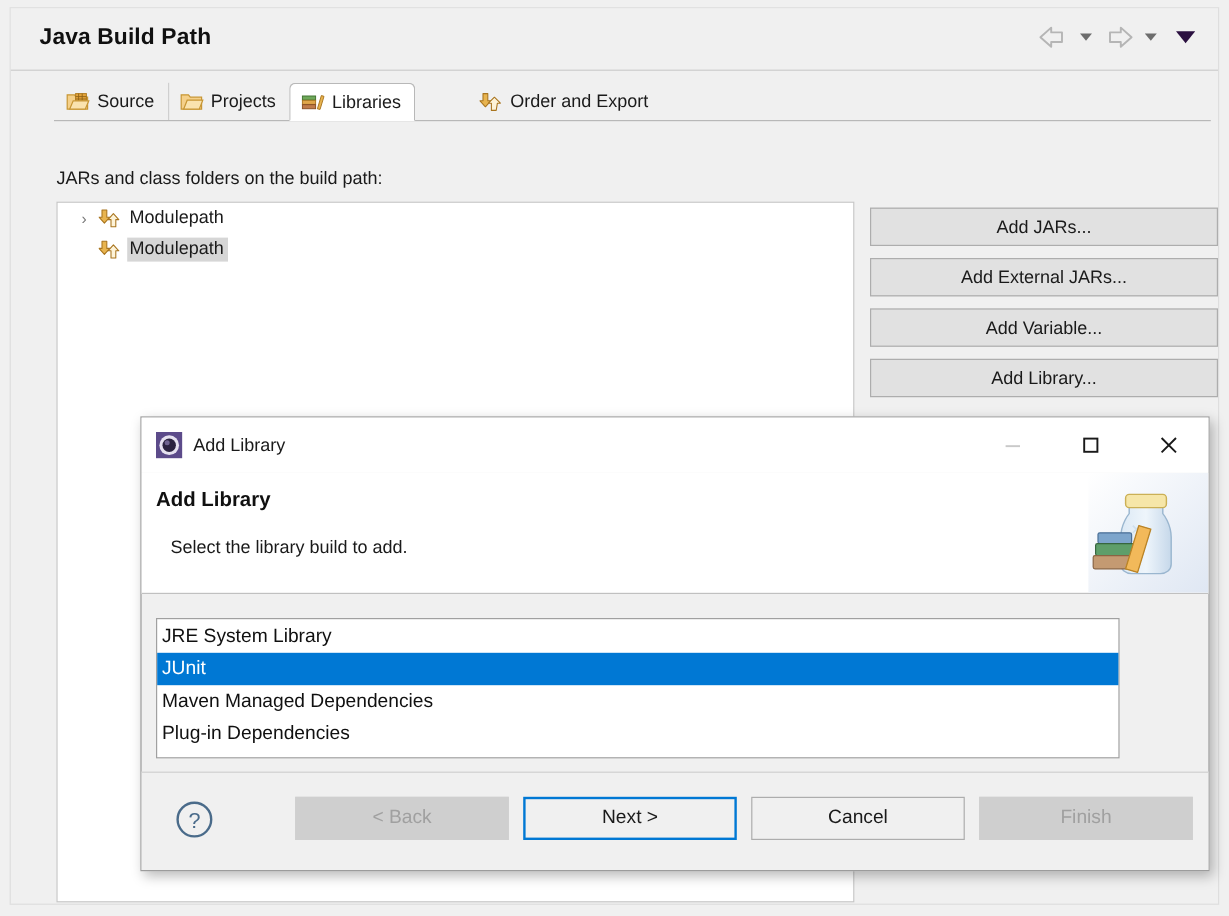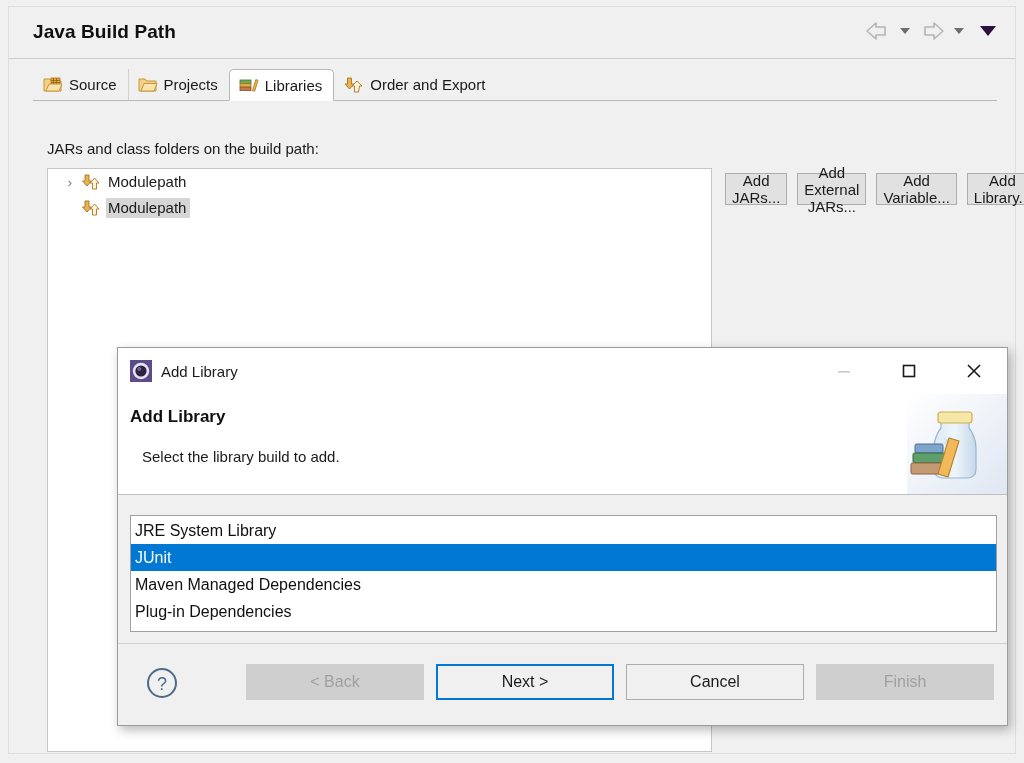--- a/index.html
+++ b/index.html
@@ -50,21 +50,21 @@
   }
   .caret-dark {
     border-left: 8px solid transparent;
     border-right: 8px solid transparent;
     border-top: 10px solid #2b1040;
   }
   .menu-btn { width: 26px; height: 26px; display:flex; align-items:center; justify-content:center; margin-left:4px; }
 
   
   #tabs {
-    position: absolute; left: 24px; top: 63px;
+    position: absolute; left: 36px; top: 63px;
     width: 964px; height: 31px;
     border-bottom: 1px solid #b8b8b8;
     display: flex; align-items: flex-end;
   }
   .tab {
     height: 31px;
     padding: 0 11px 0 9px;
     display: flex; align-items: center; gap: 6px;
     font-size: 15px; color: #1a1a1a;
     border-left: 1px solid #cfcfcf;
@@ -73,21 +73,21 @@
   }
   .tab:first-child { border-left: 1px solid transparent; }
   .tab.active {
     background: #ffffff;
     border: 1px solid #b8b8b8;
     border-bottom: 1px solid #ffffff;
     border-top-left-radius: 5px; border-top-right-radius: 5px;
     margin-bottom: -1px;
     height: 32px;
   }
-  .tab.active + .tab { border-left: 1px solid transparent; }
+  .tab.active + .tab { border-left: 1px solid transparent; margin-left: 43px; }
   .tab-ico { width: 20px; height: 18px; flex: none; }
 
   
   #body-label {
     position: absolute; left: 38px; top: 133px;
     font-size: 15px; color: #1a1a1a;
   }
   #tree {
     position: absolute; left: 38px; top: 161px;
     width: 665px; height: 584px;
@@ -99,21 +99,21 @@
     padding-left: 14px; gap: 4px; font-size: 15px;
   }
   .tree-row .chev { width: 16px; text-align:center; color:#7a7a7a; font-size: 13px; }
   .tree-row .lbl { padding: 1px 4px 2px 2px; }
   .tree-row.selected .lbl { background: #d6d6d6; }
   .pathicon { width: 20px; height: 18px; flex: none; }
 
   #side-buttons {
     position: absolute; left: 716px; top: 166px;
     width: 290px;
-    display: flex; flex-direction: row; gap: 10px;
+    display: flex; flex-direction: column; gap: 10px;
   }
   .side-btn {
     height: 32px;
     background: #e1e1e1;
     border: 1px solid #adadad;
     font-family: "Liberation Sans", sans-serif;
     font-size: 15px; color: #1a1a1a;
     display: flex; align-items: center; justify-content: center;
   }
 
@@ -148,21 +148,21 @@
     font-size: 17px; font-weight: bold; color: #101010;
   }
   #dlg-sub {
     position: absolute; left: 24px; top: 54px;
     font-size: 15px; color: #1a1a1a;
   }
   #dlg-banner-art { position: absolute; right: 0; top: 0; width: 218px; height: 100px; }
 
   #dlg-list {
     position: absolute; left: 12px; top: 167px;
-    width: 867px; height: 117px;
+    width: 803px; height: 117px;
     background: #ffffff;
     border: 1px solid #a0a0a0;
     padding-top: 1px;
   }
   .list-item {
     height: 27px; display: flex; align-items: center;
     padding-left: 4px; font-size: 16px; color: #101010;
   }
   .list-item.selected { background: #0078d4; color: #ffffff; }
 

